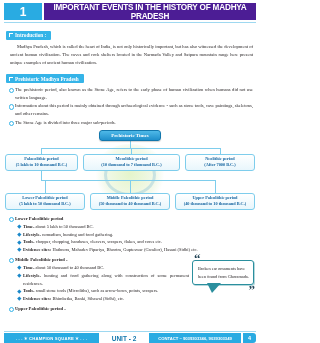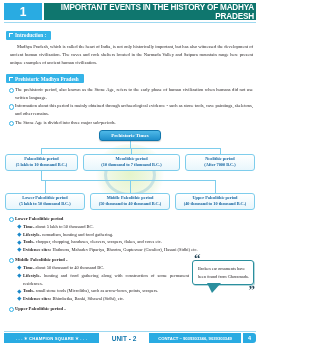--- a/index.html
+++ b/index.html
@@ -31,30 +31,30 @@
     font-family: "Liberation Sans", sans-serif;
     font-weight: bold;
     font-size: 12px;
     display: flex;
     align-items: center;
     justify-content: center;
     letter-spacing: 0;
   }
   .header-title {
     flex: 1;
-    background: #0f766e;
+    background: #4c1d95;
     color: #ffffff;
     font-family: "Liberation Sans", sans-serif;
     font-weight: bold;
     font-size: 8.2px;
     letter-spacing: -0.2px;
     display: flex;
     align-items: center;
     justify-content: center;
-    text-align: right;
+    text-align: center;
     padding: 0 2px;
   }
   .hdr-rule {
     height: 1px;
     background: #9ed8f0;
     margin: 2px 4px 0 4px;
   }
 
   
   .sec-head {

